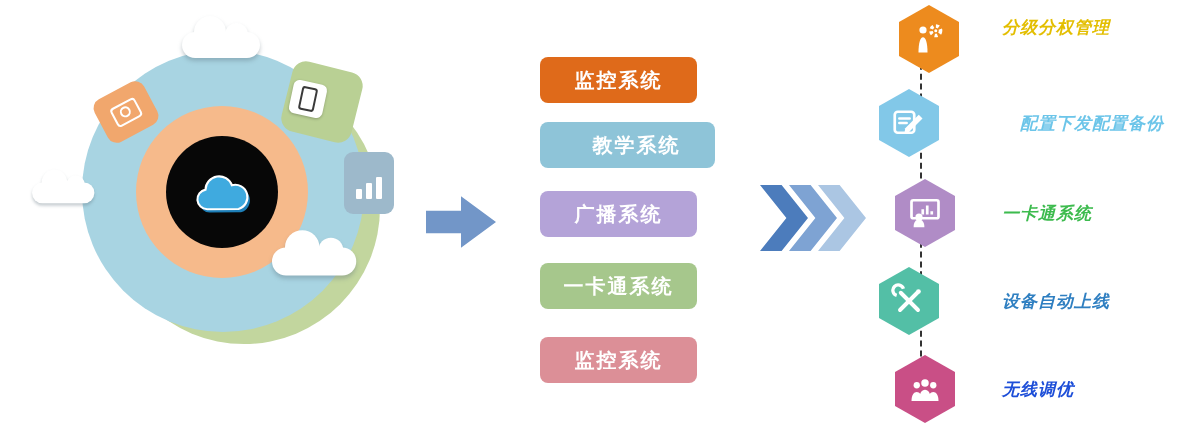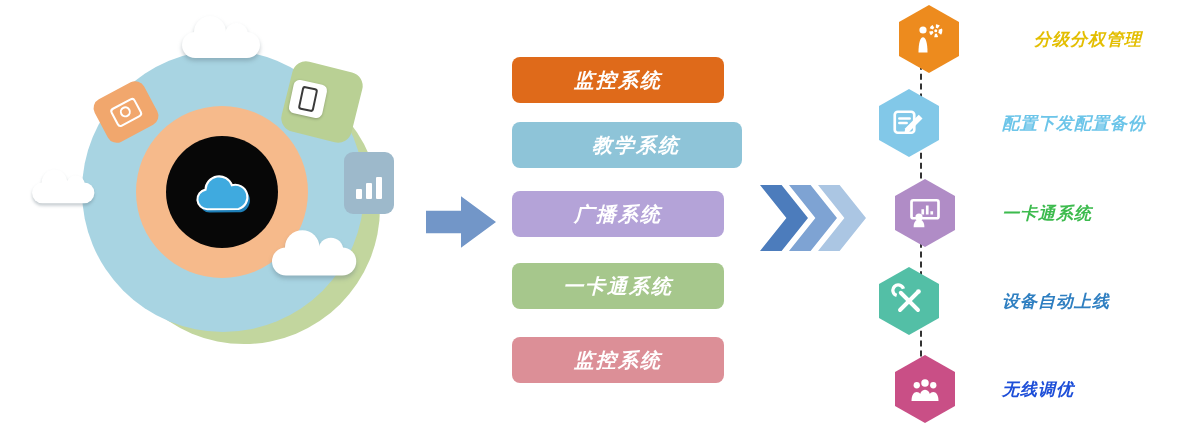--- a/index.html
+++ b/index.html
@@ -31,43 +31,43 @@
   .cloud .c-p2{position:absolute;right:12px;top:9px;width:23px;height:23px;background:#fff;border-radius:50%;}
   .cloud-top{left:182px;top:14px;}
   .cloud-left{left:32px;top:168px;transform:scale(.8);}
   .cloud-bottom{left:272px;top:228px;transform:scale(1.08);}
 
   
   .big-arrow{position:absolute;left:426px;top:194px;width:70px;height:56px;background:#7296C8;
              clip-path:polygon(0 30%,50% 30%,50% 4%,100% 50%,50% 96%,50% 70%,0 70%);}
 
   
-  .sys-btn{position:absolute;left:512px;width:212px;height:46px;border-radius:8px;
+  .sys-btn{position:absolute;left:540px;width:157px;height:46px;border-radius:8px;
            display:flex;align-items:center;justify-content:center;
-           color:#fff;font-size:20px;font-weight:bold;letter-spacing:2px;font-style:italic;}
+           color:#fff;font-size:20px;font-weight:bold;letter-spacing:2px;}
   .sys-1{top:57px;} .sys-2{top:122px;} .sys-3{top:191px;} .sys-4{top:263px;} .sys-5{top:337px;}
 
   
   .chev{position:absolute;top:185px;width:48px;height:66px;
         clip-path:polygon(0 0,45% 0,100% 50%,45% 100%,0 100%,55% 50%);}
   .chev-1{left:760px;background:#4C7CBC;}
   .chev-2{left:789px;background:#7EA3D3;}
   .chev-3{left:818px;background:#ABC6E3;}
 
   
   .connector{position:absolute;left:920px;top:44px;height:352px;border-left:2px dashed #333;z-index:1;}
   .hex{position:absolute;width:60px;height:68px;z-index:2;
        clip-path:polygon(50% 0,100% 25%,100% 75%,50% 100%,0 75%,0 25%);
        display:flex;align-items:center;justify-content:center;}
   .hex svg{width:36px;height:36px;}
   .hex-1{left:899px;top:5px;}  .hex-2{left:879px;top:89px;}  .hex-3{left:895px;top:179px;}
   .hex-4{left:879px;top:267px;} .hex-5{left:895px;top:355px;}
   .feature-label{position:absolute;left:1002px;font-size:17px;font-weight:bold;font-style:italic;
                  letter-spacing:1px;white-space:nowrap;z-index:2;}
-  .lab-1{top:28px;margin-left:32px;} .lab-2{top:112px;} .lab-3{top:202px;} .lab-4{top:290px;} .lab-5{top:378px;}
+  .lab-1{top:16px;} .lab-2{top:112px;} .lab-3{top:202px;} .lab-4{top:290px;} .lab-5{top:378px;}
 </style>
 </head>
 <body>
 
 <div class="stage">
 
   <div>
     <div class="green-circle"></div>
     <div class="blue-circle"></div>
     <div class="green-tab"></div>
@@ -154,18 +154,18 @@
       <circle cx="6.5" cy="9.5" r="2.1" fill="#fff"></circle>
       <circle cx="17.5" cy="9.5" r="2.1" fill="#fff"></circle>
       <path d="M3 20 c0-4 1.6-6 3.5-6 s3.5 2 3.5 6 Z" fill="#fff"></path>
       <path d="M14 20 c0-4 1.6-6 3.5-6 s3.5 2 3.5 6 Z" fill="#fff"></path>
       <circle cx="12" cy="8" r="2.5" fill="#fff"></circle>
       <path d="M8 20 c0-5 1.8-7.5 4-7.5 s4 2.5 4 7.5 Z" fill="#fff"></path>
     </svg>
   </div>
 
   <div class="feature-label lab-1" style="color: rgb(227, 190, 0);">分级分权管理</div>
-  <div class="feature-label lab-2" style="color: rgb(108, 197, 233);">配置下发配置备份</div>
+  <div class="feature-label lab-2" style="color: rgb(108, 197, 233); margin-left: 18px;">配置下发配置备份</div>
   <div class="feature-label lab-3" style="color: rgb(61, 187, 78);">一卡通系统</div>
   <div class="feature-label lab-4" style="color: rgb(47, 127, 193);">设备自动上线</div>
   <div class="feature-label lab-5" style="color: #1d4ed8;">无线调优</div>
 
 </div>
 
 </body></html>

